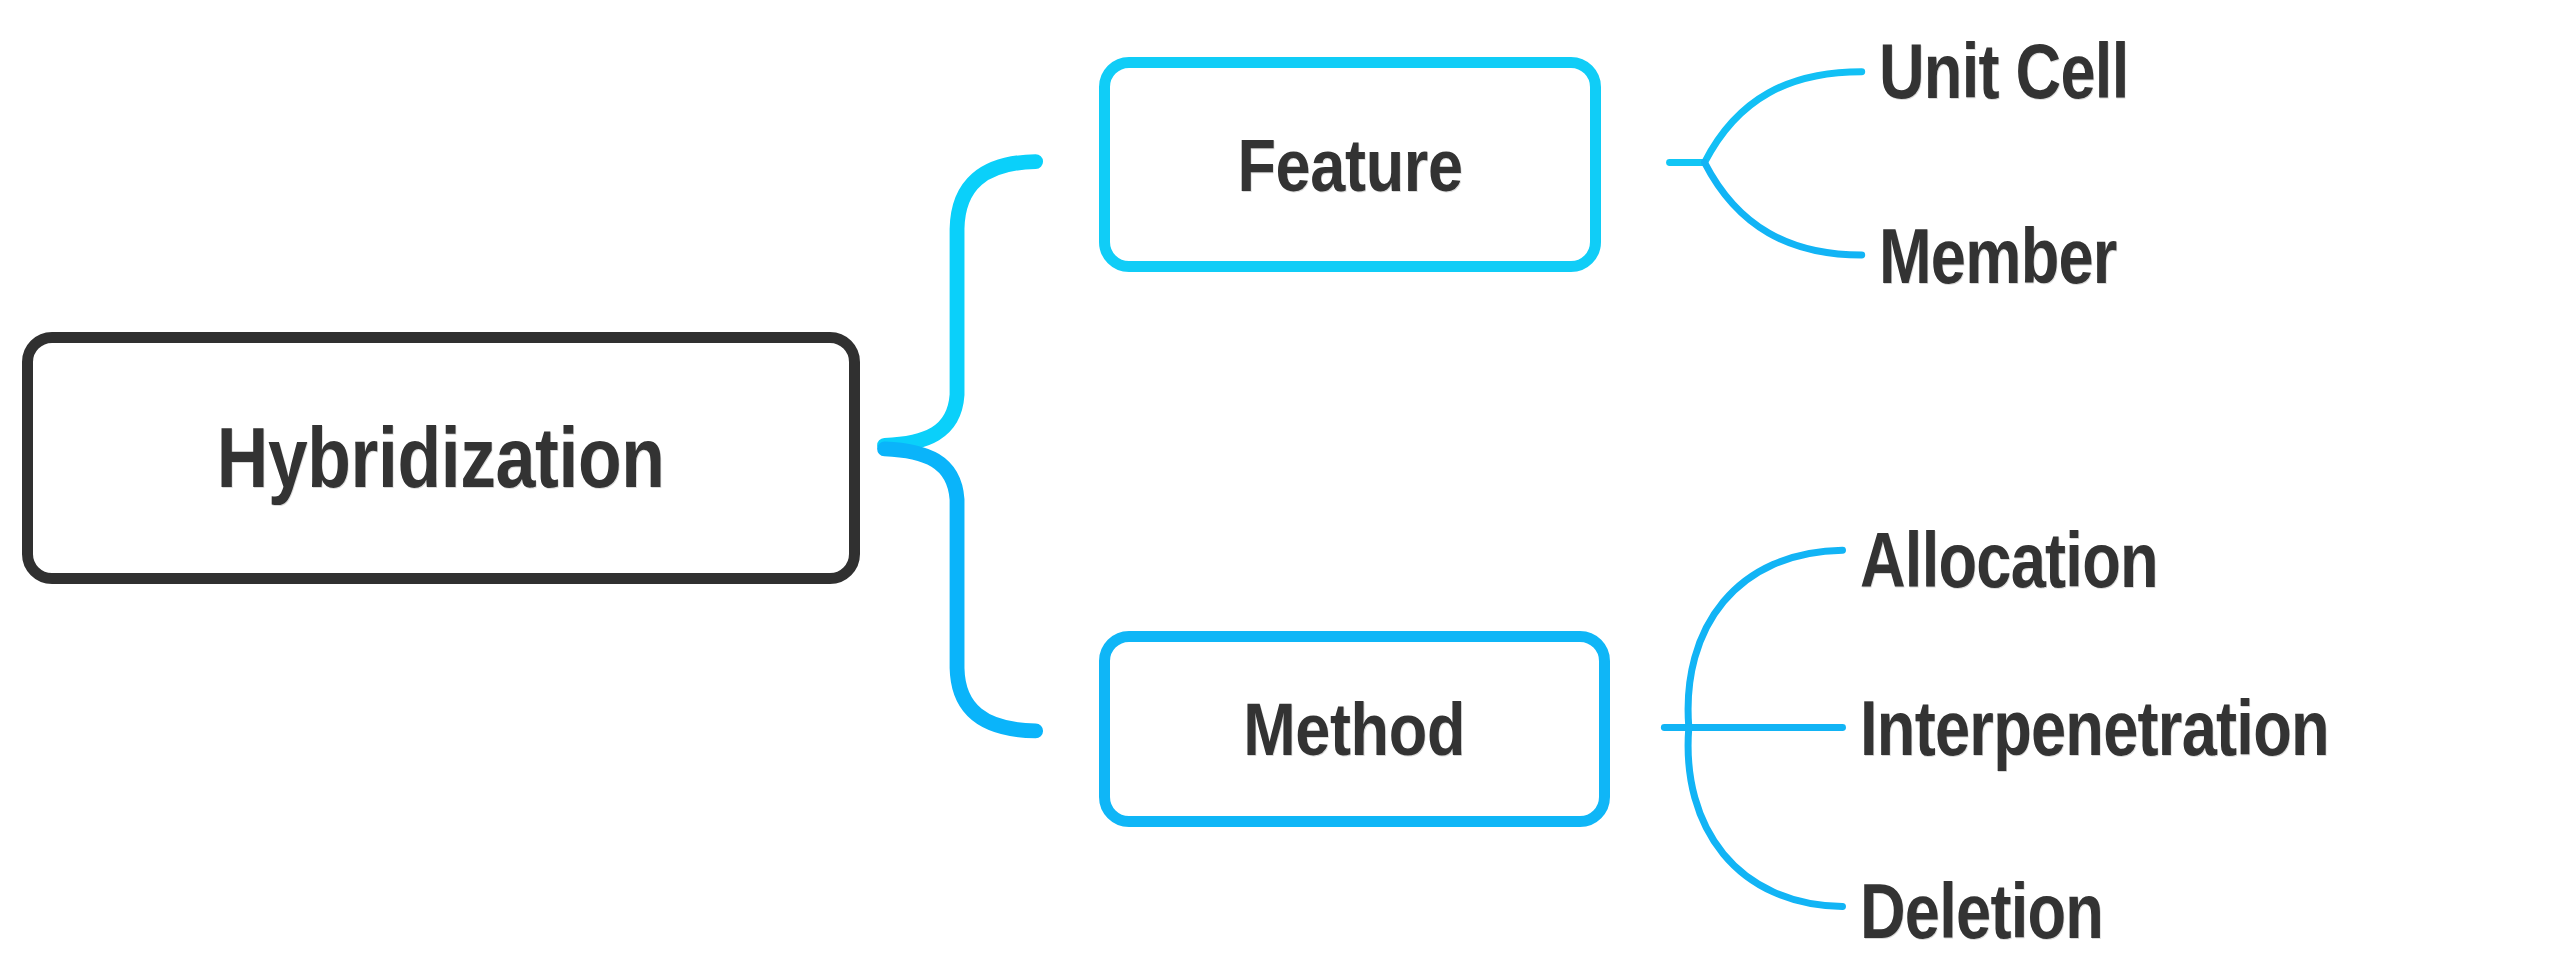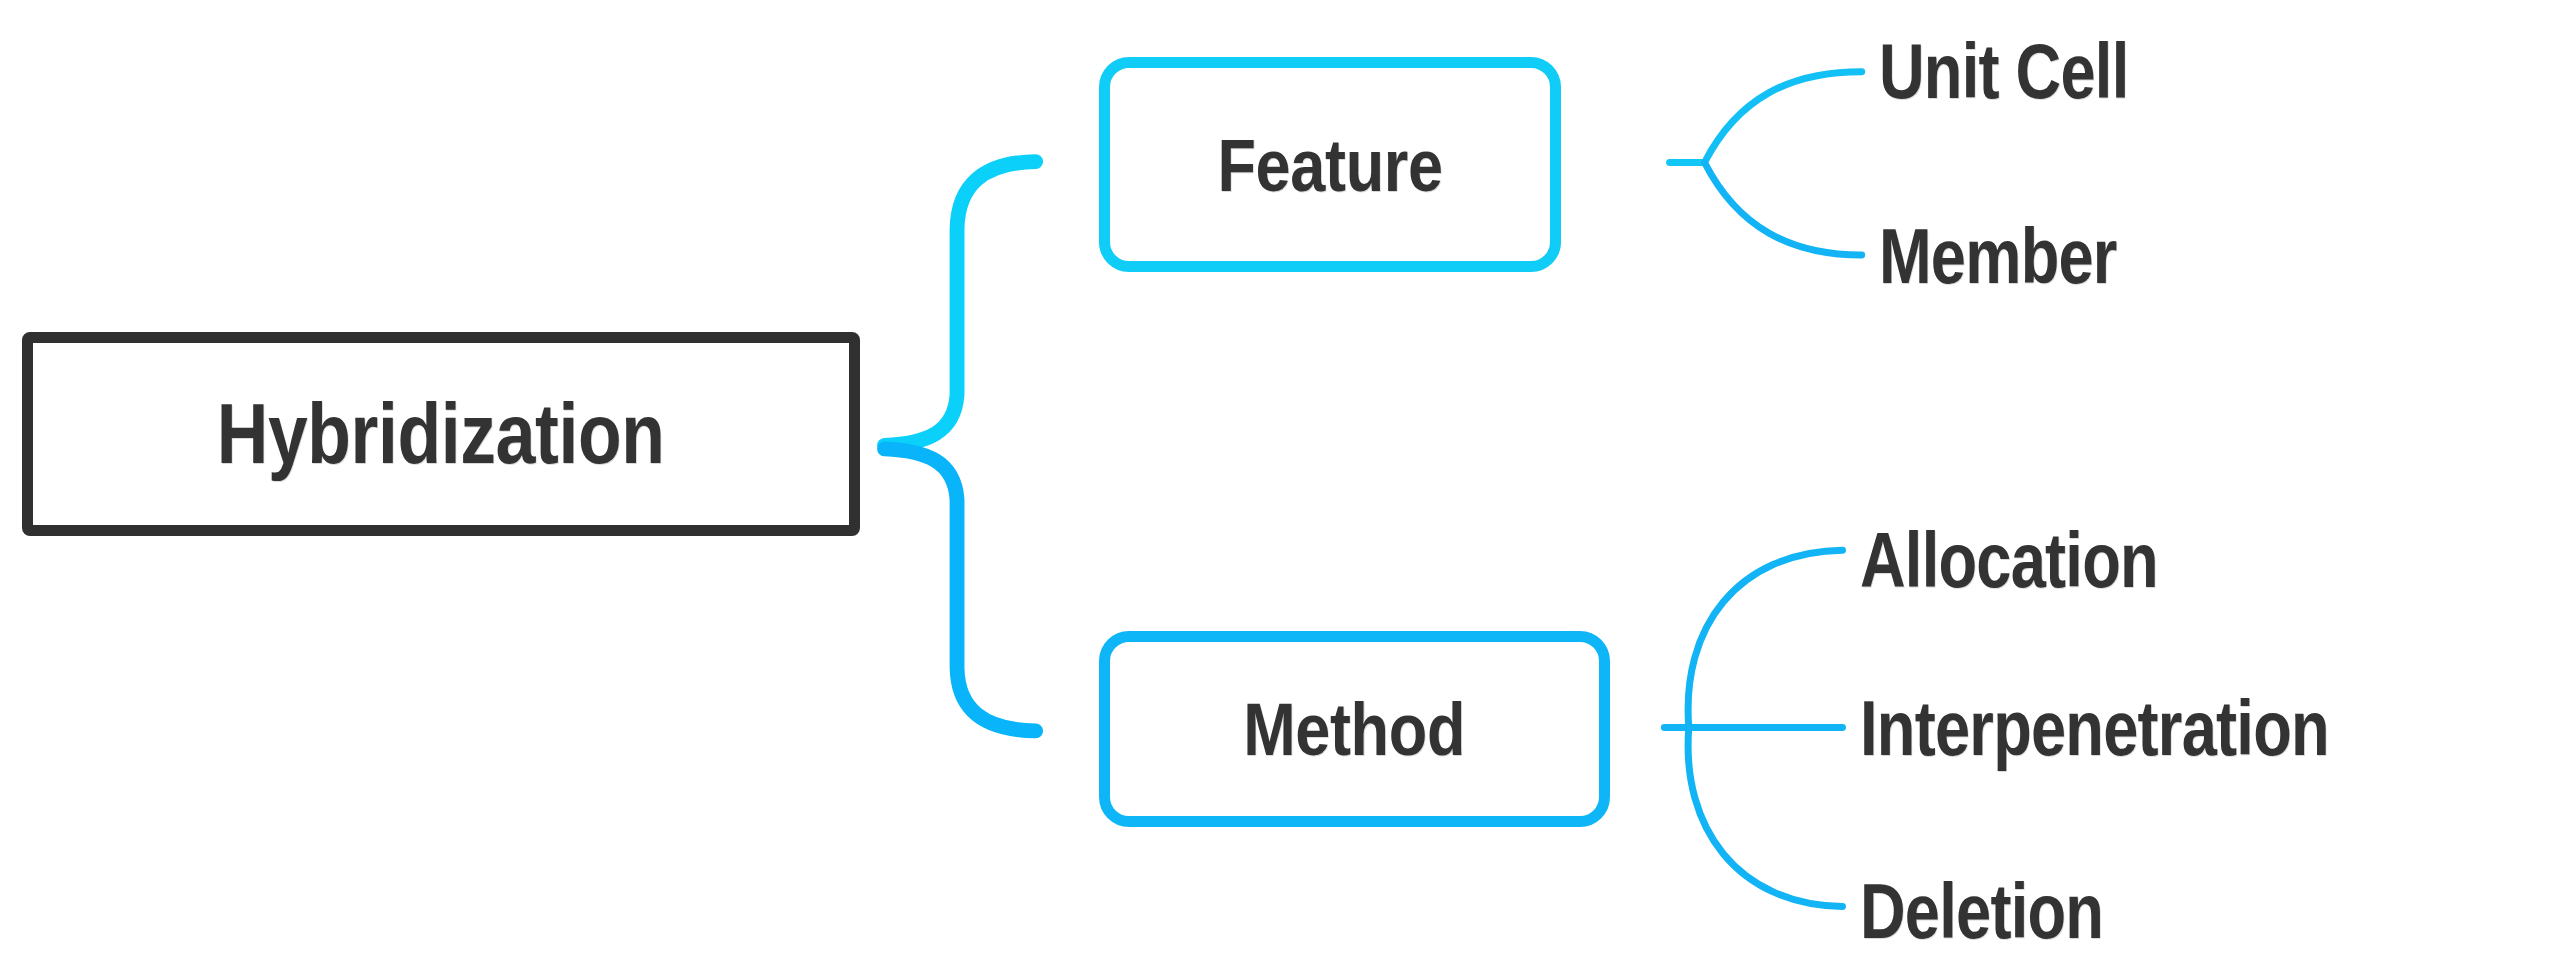--- a/index.html
+++ b/index.html
@@ -38,31 +38,31 @@
     font-weight: bold;
     letter-spacing: -0.4px;
     white-space: nowrap;
     text-shadow: 0.9px 0.9px 0 rgba(120,120,120,0.28);
     transform: scaleX(0.84);
   }
   #node-root {
     left: 22px;
     top: 332px;
     width: 838px;
-    height: 204px;
+    height: 252px;
     border: 11.4px solid #303030;
-    border-radius: 8px;
+    border-radius: 30px;
   }
   #node-root .node-label {
     font-size: 85px;
   }
   #node-feature {
     left: 1099px;
     top: 57px;
-    width: 462px;
+    width: 502px;
     height: 215px;
     border: 11.4px solid #10CDF7;
     border-radius: 30px;
   }
   #node-feature .node-label {
     font-size: 75px;
   }
   #node-method {
     left: 1099px;
     top: 631px;

